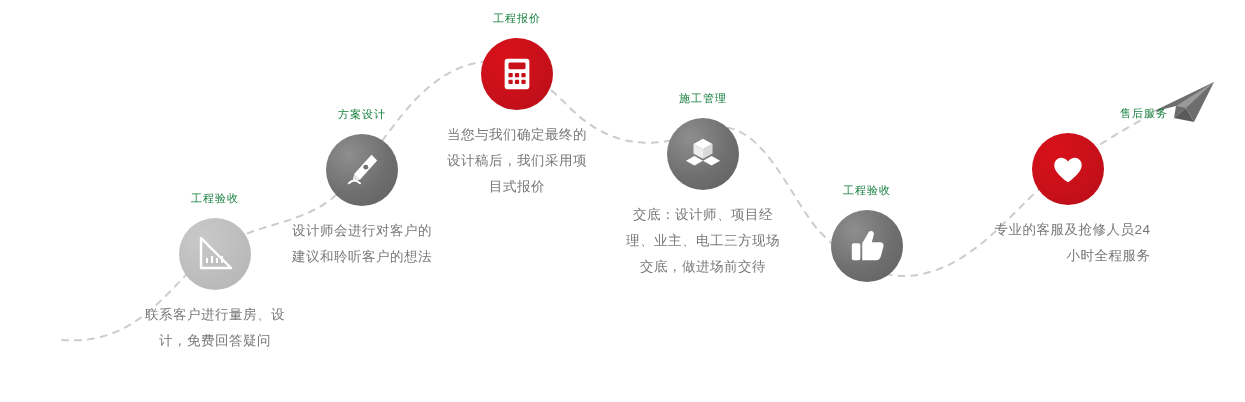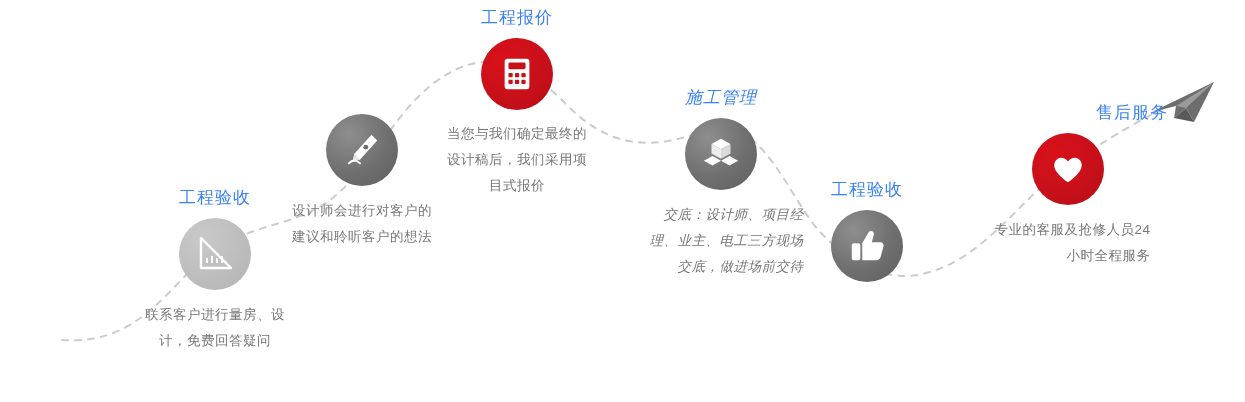--- a/index.html
+++ b/index.html
@@ -25,22 +25,22 @@
     left: 0; top: 0;
     width: 1245px; height: 402px;
     pointer-events: none;
   }
   .step {
     position: absolute;
     width: 200px;
     text-align: center;
   }
   .step-title {
-    font-size: 17px;
-    color: #3b82f6;
+    font-size: 11px;
+    color: #15803d;
     font-weight: normal;
     letter-spacing: 1px;
     line-height: 20px;
     white-space: nowrap;
   }
   .step-icon {
     width: 72px;
     height: 72px;
     border-radius: 50%;
     margin: 10px auto 12px auto;
@@ -61,27 +61,27 @@
     font-size: 13.5px;
     line-height: 26px;
     color: #777;
     letter-spacing: 0.5px;
   }
 
   
   #step-0 { left: 115px;  top: 188px; }
   #step-1 { left: 262px;  top: 104px; }
   #step-2 { left: 417px;  top: 8px;   }
-  #step-3 { left: 621px;  top: 88px; font-style: italic;  }
+  #step-3 { left: 603px;  top: 88px;  }
   #step-4 { left: 767px;  top: 180px; }
   #step-5 { left: 968px;  top: 103px; text-align: right; }
 
   
-  #step-2 .step-desc { width: 150px; margin: 0 auto; font-family: Liberation Mono, monospace; }
-  #step-3 .step-desc { width: 165px; margin: 4px auto; text-align: right; }
+  #step-2 .step-desc { width: 150px; margin: 0 auto; }
+  #step-3 .step-desc { width: 165px; margin: 4px auto; }
   #step-4 .step-desc { width: 165px; margin: 0 auto; }
   #step-5 .step-desc { width: 165px; margin: 0 auto; }
   #step-0 .step-desc { width: 155px; margin: 0 auto; text-align: center; }
   #step-1 .step-desc { width: 150px; margin: 0 auto; text-align: center; }
 </style>
 </head>
 <body>
 
 <div id="stage">
 
@@ -110,20 +110,21 @@
         <line x1="12" y1="29" x2="12" y2="24" stroke="#ffffff" stroke-width="2"></line>
         <line x1="17" y1="29" x2="17" y2="22" stroke="#ffffff" stroke-width="2"></line>
         <line x1="22" y1="29" x2="22" y2="24" stroke="#ffffff" stroke-width="2"></line>
         <line x1="27" y1="29" x2="27" y2="22" stroke="#ffffff" stroke-width="2"></line>
       </svg>
     </div>
     <div class="step-desc">联系客户进行量房、设计，免费回答疑问</div>
   </div>
 
   <div class="step" id="step-1">
+    <div class="step-title">方案设计</div>
     <div class="step-icon icon-gray">
       <svg width="38" height="38" viewBox="0 0 40 40">
         <path d="M30 4 L36 10 L18 30 L10 32 L12 24 Z" fill="#ffffff"></path>
         <path d="M12 24 L18 30 L10 32 Z" fill="#e4e4e4"></path>
         <circle cx="24" cy="17" r="2.6" fill="#6f6f6f"></circle>
         <path d="M6 34 C10 30 14 30 18 34" fill="none" stroke="#ffffff" stroke-width="2" stroke-linecap="round"></path>
       </svg>
     </div>
     <div class="step-desc">设计师会进行对客户的建议和聆听客户的想法</div>
   </div>

